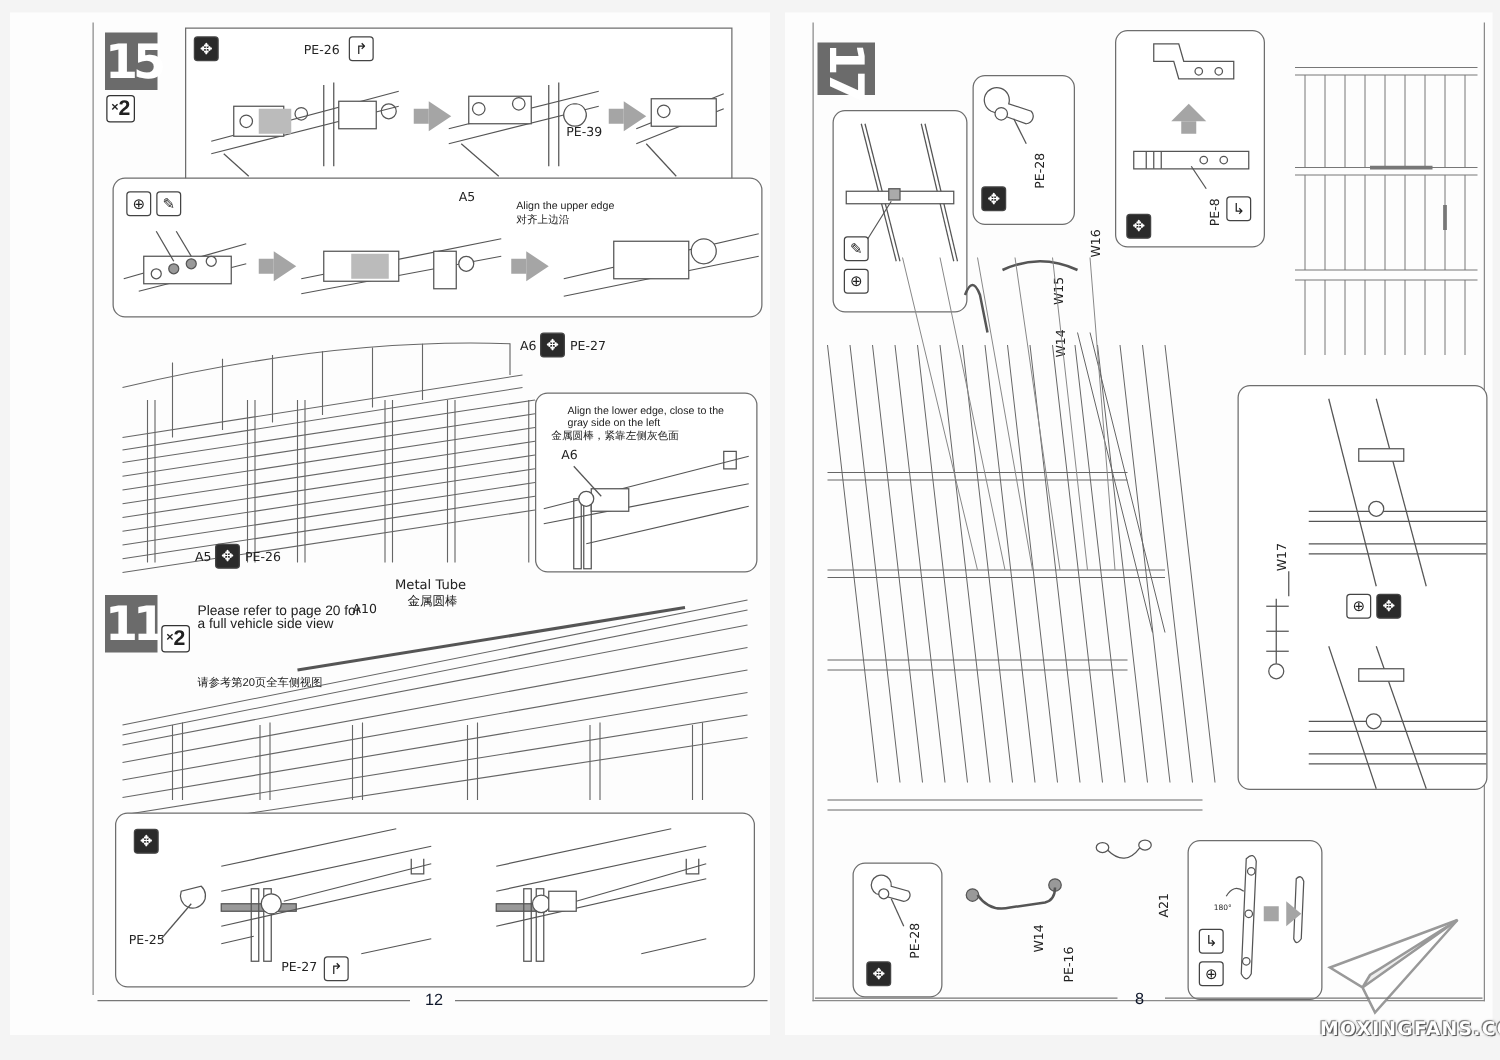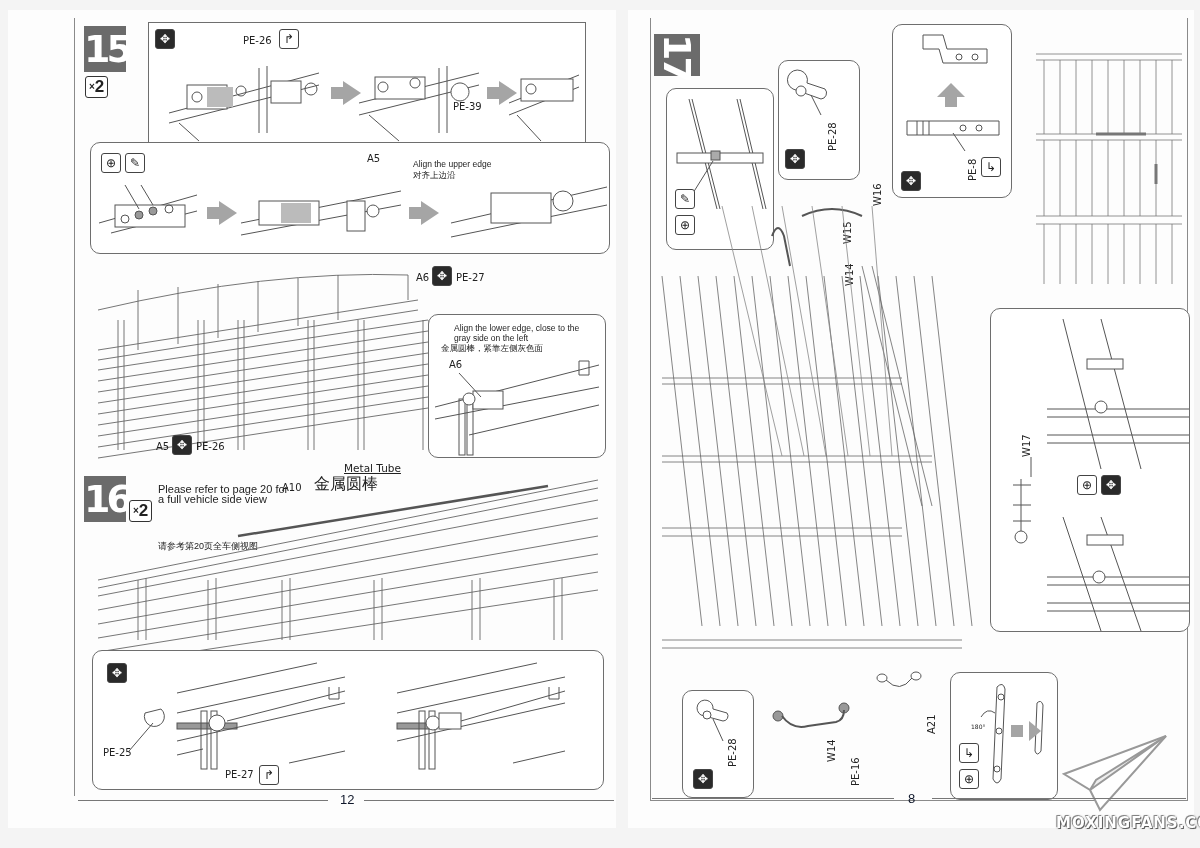--- a/index.html
+++ b/index.html
@@ -172,28 +172,28 @@
         <rect x="30" y="84" width="6" height="56"></rect>
           <rect x="38" y="84" width="6" height="56"></rect>
         <rect x="44" y="76" width="30" height="18" fill="#fff"></rect>
           <circle cx="40" cy="84" r="6" fill="#fff"></circle>
         <line x1="30" y1="58" x2="52" y2="82"></line>
         <path d="M150 46 v14 h10 v-14 z"></path>
       </g>
     </svg>
   </div>
 
-  <div class="step-num" style="left:76px;top:466px;">16</div>
+  <div class="step-num" style="left:76px;top:466px;">11</div>
   <div class="qty" style="left:121px;top:490px;"><small>×</small><span>2</span></div>
   <span class="note" style="left:150px;top:474px;font-size:11px;line-height:10px;">Please refer to page 20 for
 a full vehicle side view</span>
   <span class="note" style="left:150px;top:495px;font-size:9px;margin-top:36px;">请参考第20页全车侧视图</span>
   <span class="lbl" style="left:274px;top:472px;">A10</span>
-  <span class="lbl" style="left:336px;top:452px;font-size:10.5px;text-decoration:underline;">Metal Tube</span>
-  <span class="lbl" style="left:306px;top:464px;font-size:16px;">金属圆棒</span>
+  <span class="lbl" style="left:308px;top:452px;font-size:10.5px;">Metal Tube</span>
+  <span class="lbl" style="left:318px;top:464px;font-size:10px;">金属圆棒</span>
 
   <svg class="draw" width="520" height="140" style="left:70px;top:460px">
     <g stroke="#666" fill="none" stroke-width="0.9">
       <line x1="20" y1="110" x2="520" y2="10"></line>
       <line x1="20" y1="118" x2="520" y2="18"></line>
       <line x1="160" y1="66" x2="470" y2="16" stroke="#555" stroke-width="2.5"></line>
       <g id="planks16">
           <line x1="20" y1="126" x2="520" y2="30"></line>
           <line x1="20" y1="140" x2="520" y2="48"></line>
           <line x1="20" y1="154" x2="520" y2="66"></line>

